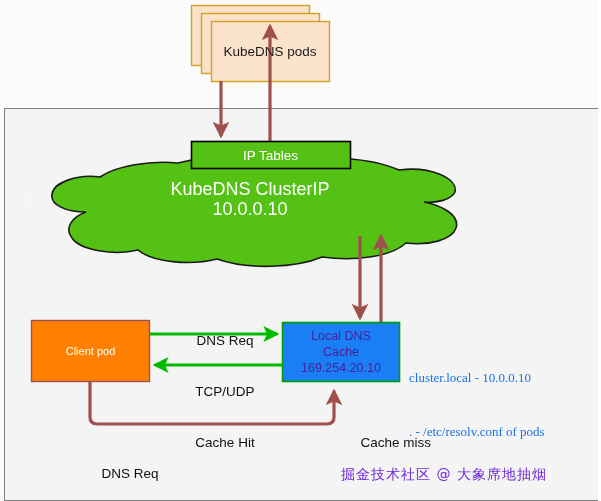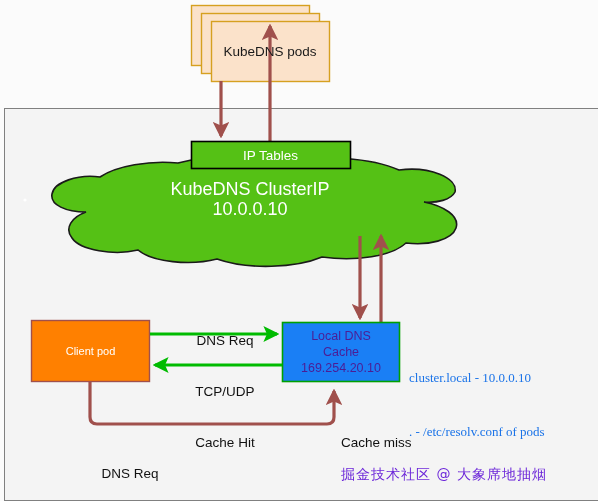--- a/index.html
+++ b/index.html
@@ -176,21 +176,21 @@
     <div>TCP/UDP</div>
   </div>
 
   <div class="free-text" style="left:175px; top:368px; width:100px;margin-top:32px;">
     <div>Cache Hit</div>
   </div>
 
   <div class="free-text" style="left:383px; top:260px; width:96px;">
   </div>
 
-  <div class="free-text" style="left:341px; top:400px; width:90px; text-align:left;">
+  <div class="free-text" style="left:341px; top:400px; width:90px; text-align:right;">
     <div>Cache miss</div>
   </div>
 
   <div class="free-text" style="left:82px; top:431px; width:96px;">
     <div>DNS Req</div>
     
   </div>
 
   <div class="blue-text" style="left:409px; top:333px;">
     <div>cluster.local - 10.0.0.10</div>

